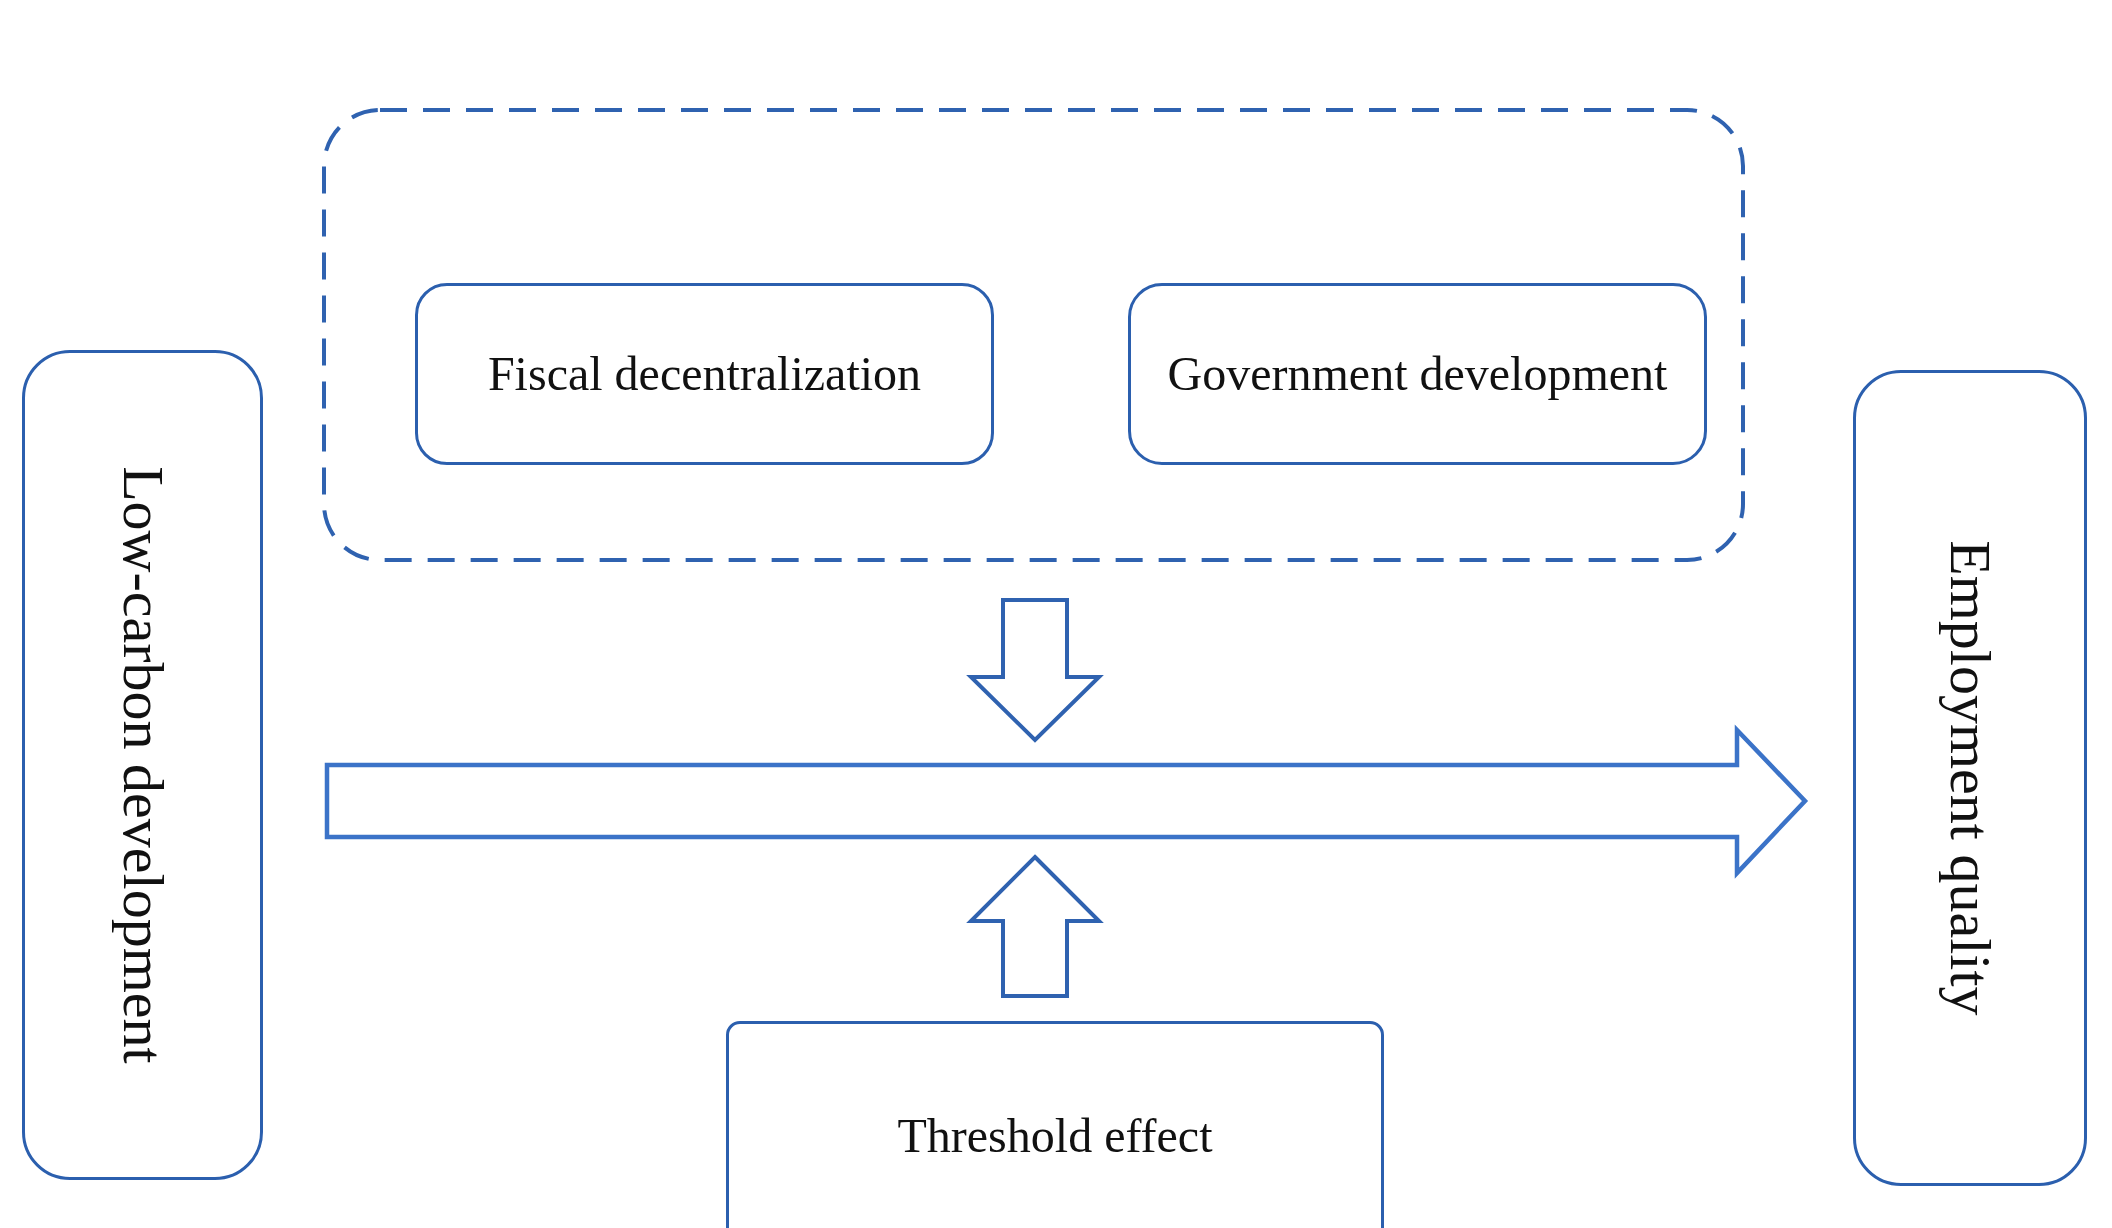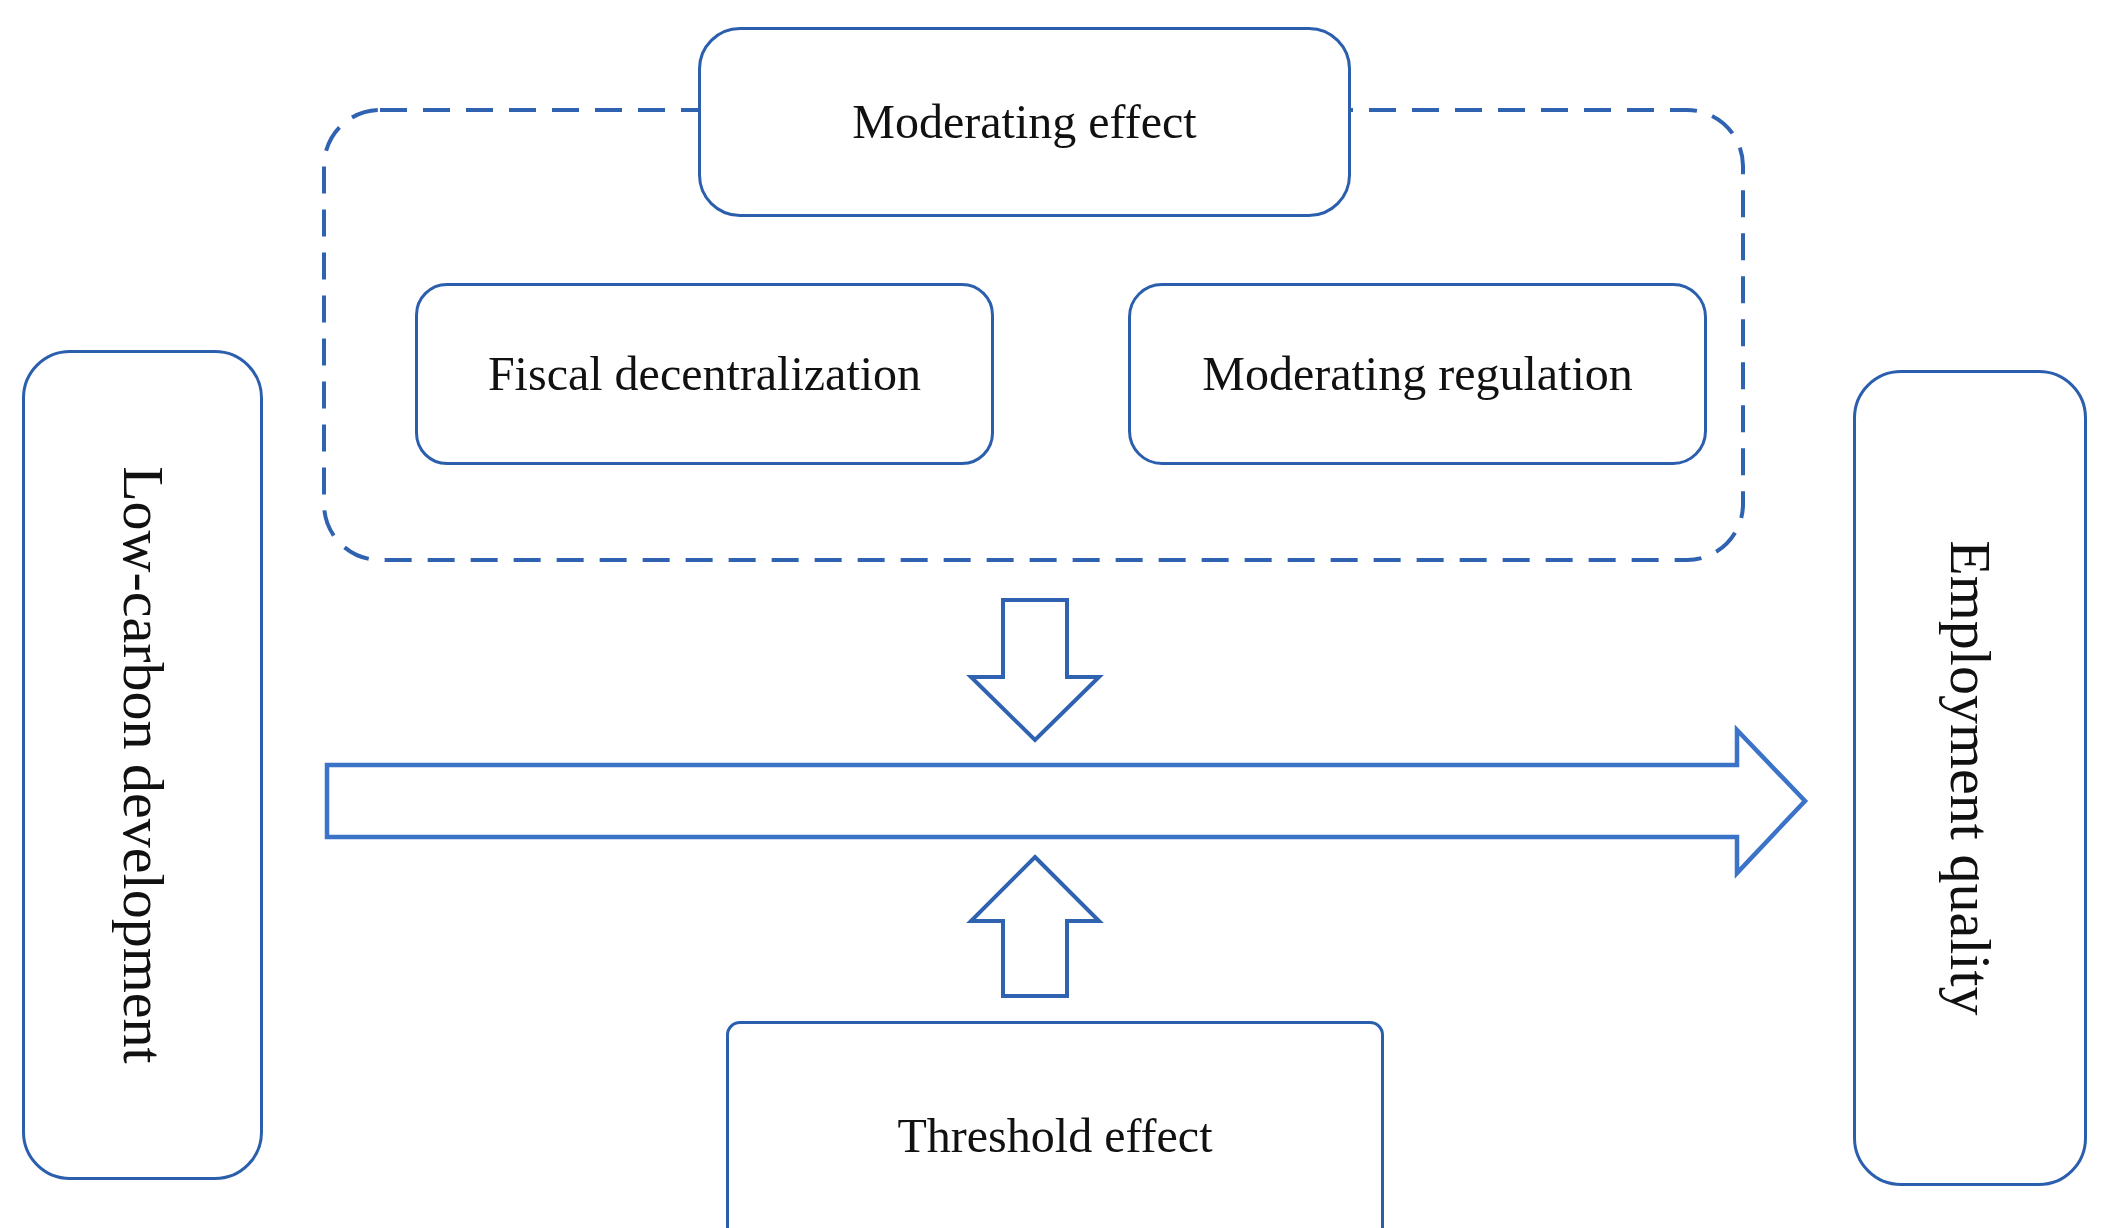--- a/index.html
+++ b/index.html
@@ -74,29 +74,26 @@
   </svg>
 
   <div class="node box-lowcarbon">
     <span class="label rotated">Low-carbon development</span>
   </div>
 
   <div class="node box-employment">
     <span class="label rotated">Employment quality</span>
   </div>
 
-  <div class="node box-moderating">
-    <span class="label">Moderating effect</span>
-  </div>
 
   <div class="node box-fiscal">
     <span class="label">Fiscal decentralization</span>
   </div>
 
   <div class="node box-government">
-    <span class="label">Moderating regulation</span>
+    <span class="label">Government development</span>
   </div>
 
   <div class="node box-threshold">
     <span class="label">Threshold effect</span>
   </div>
 
 </div>
 
 </body></html>

